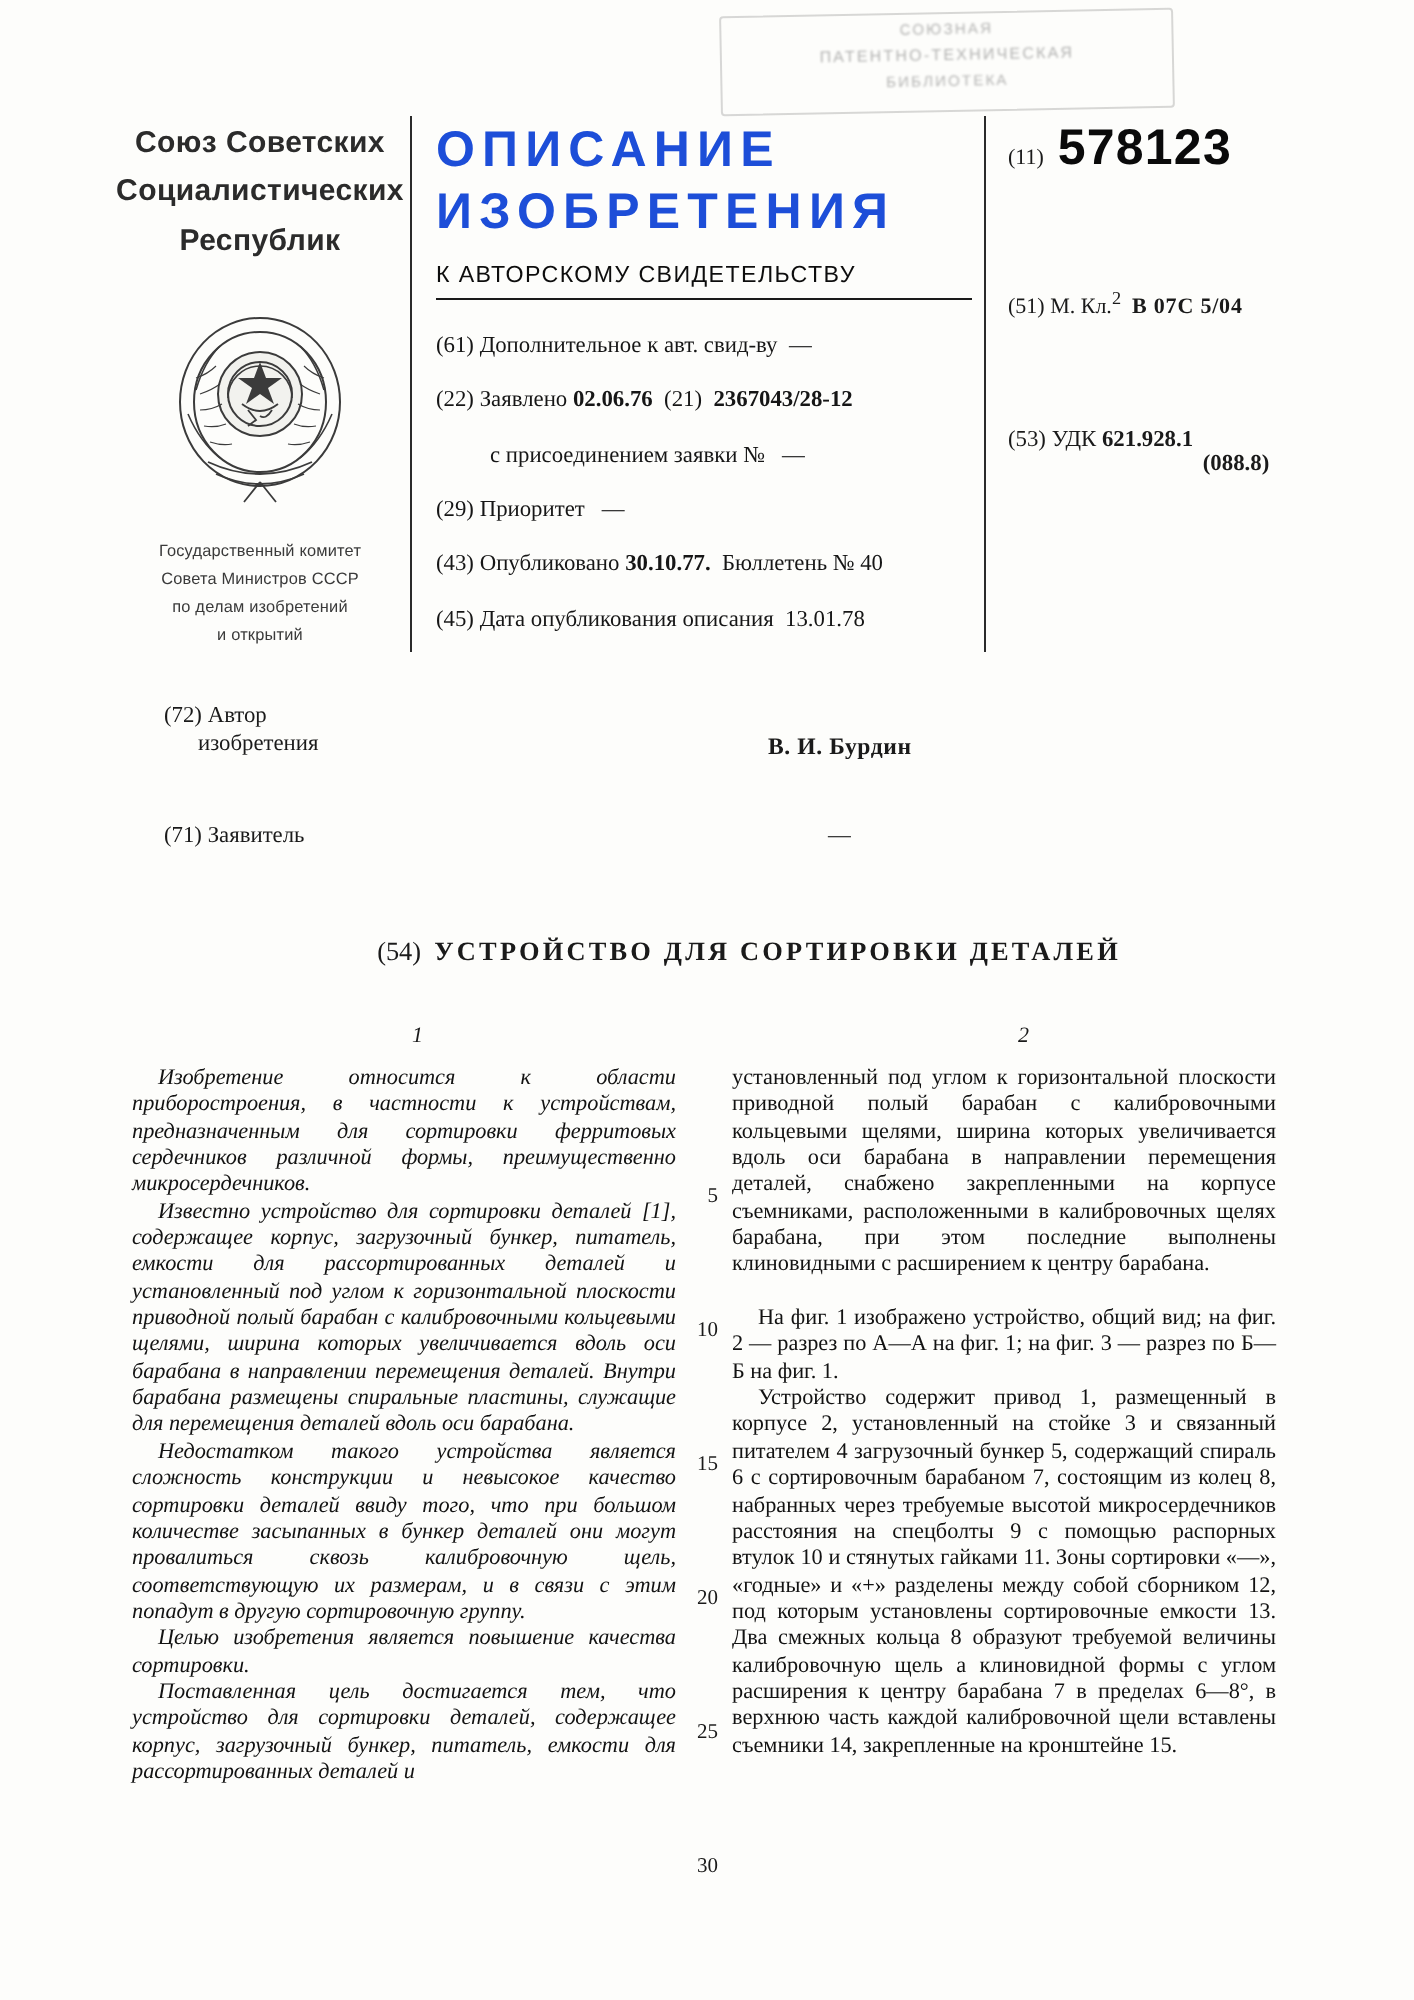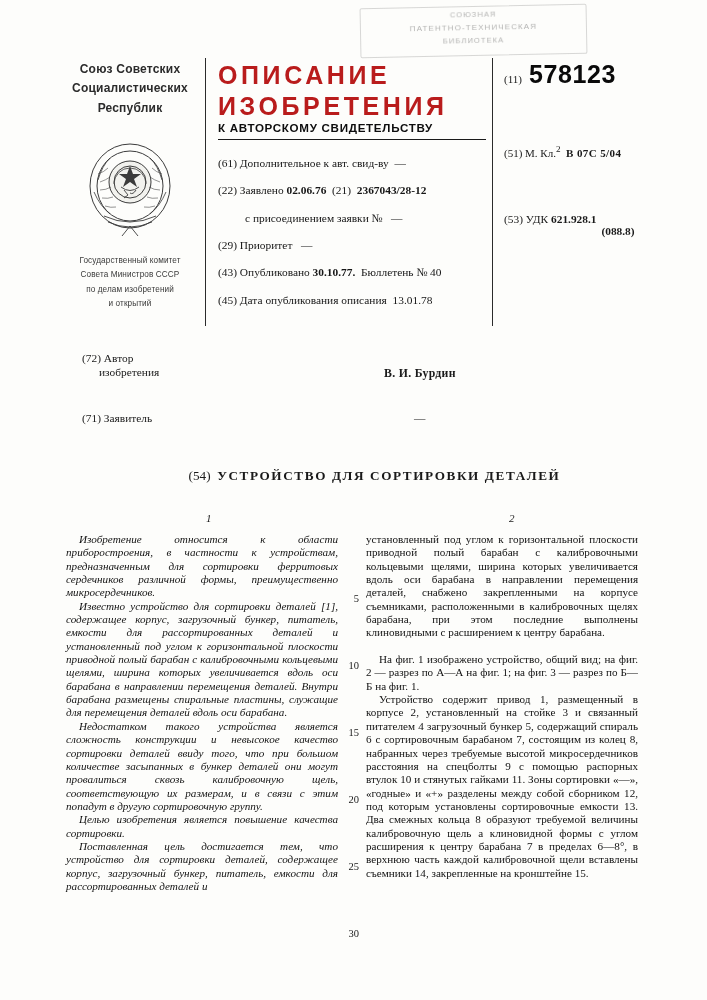--- a/index.html
+++ b/index.html
@@ -56,21 +56,21 @@
   }
   .mh-left {
     position: absolute;
     left: 55px; top: 0;
     width: 150px;
     text-align: center;
   }
   .mh-left .sov-line {
     font-family: "Liberation Sans", sans-serif;
     font-weight: bold;
-    font-size: 12px;
+    font-size: 15px;
     letter-spacing: 0.2px;
     color: #2b2b2b;
     line-height: 1.62;
   }
   .emblem {
     margin: 12px auto 0;
     width: 92px;
     height: 110px;
   }
   .mh-left .gov-block {
@@ -96,29 +96,30 @@
   .mh-center {
     position: absolute;
     left: 218px; top: 0;
     width: 268px;
   }
   .title-big {
     font-family: "Liberation Sans", sans-serif;
     font-weight: bold;
     font-size: 25px;
     letter-spacing: 3.6px;
-    color: #b91c1c;
+    color: #1d4ed8;
     line-height: 1.22;
   }
   .title-sub {
     font-family: "Liberation Sans", sans-serif;
-    font-weight: bold;
+    font-weight: normal;
     font-size: 11.6px;
     letter-spacing: 0.7px;
     color: #0d0d0d;
+    margin-top: 10px;
   }
   .underline {
     border-bottom: 1.6px solid #1a1a1a;
     width: 268px;
     margin-top: 5px;
   }
 
   .biblio {
     margin-top: 16px;
   }

